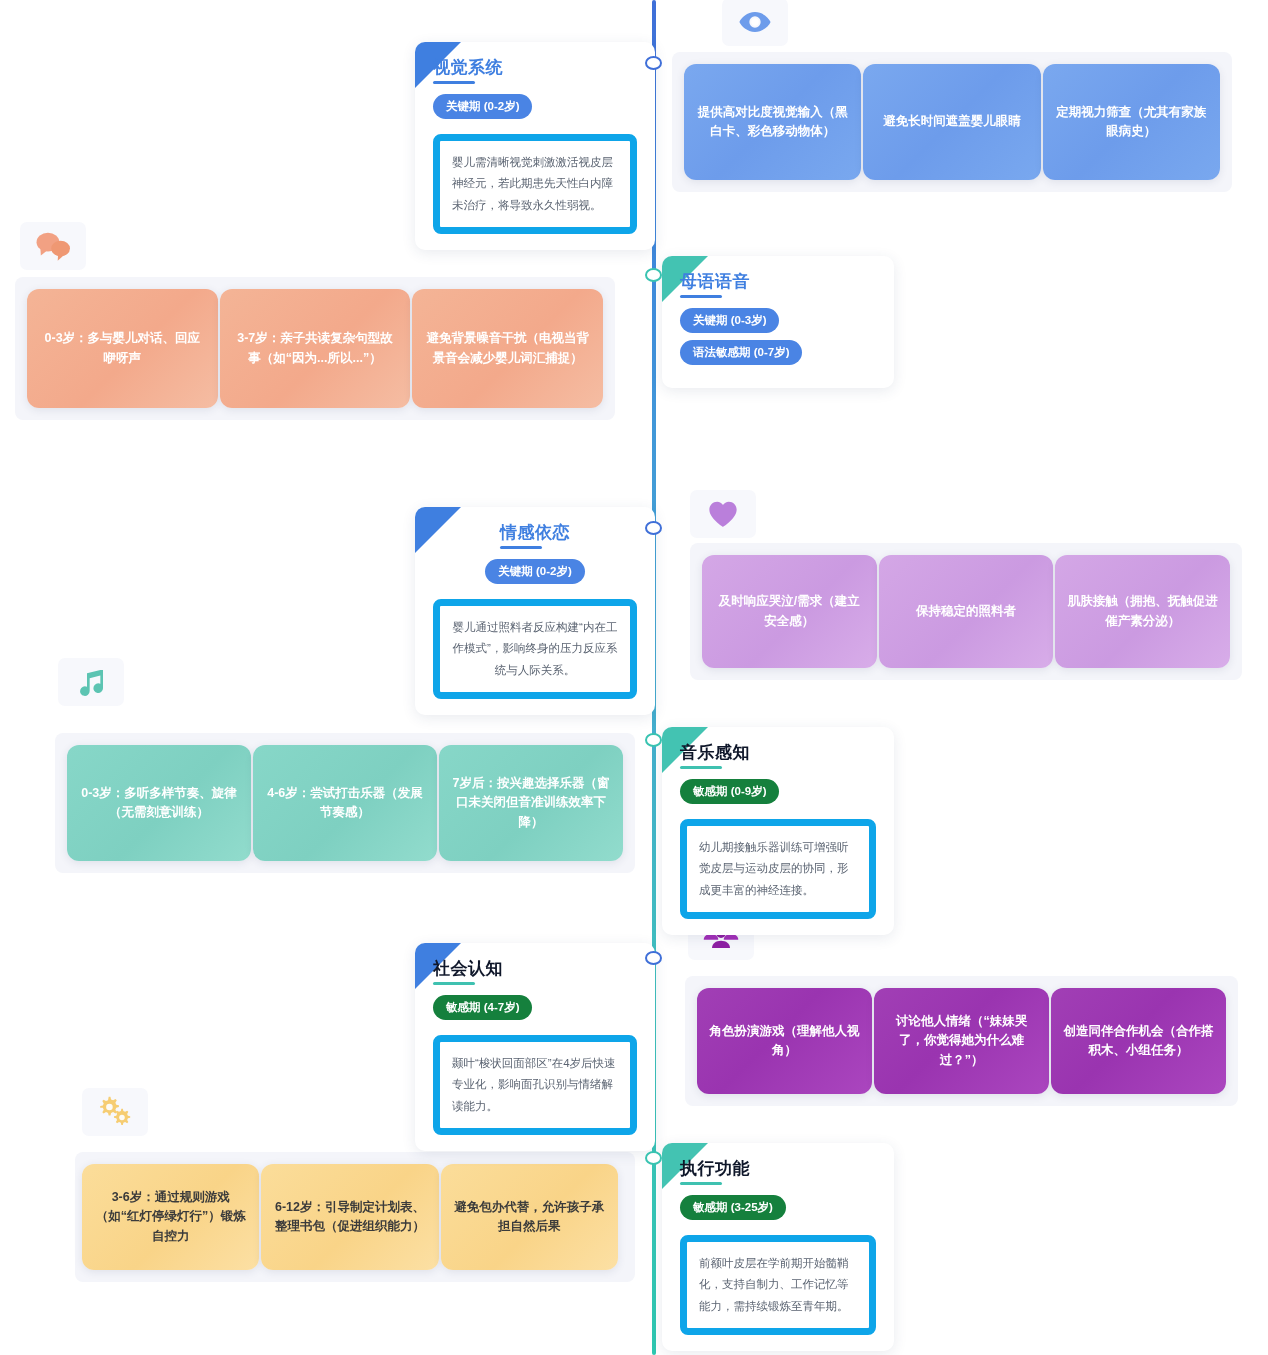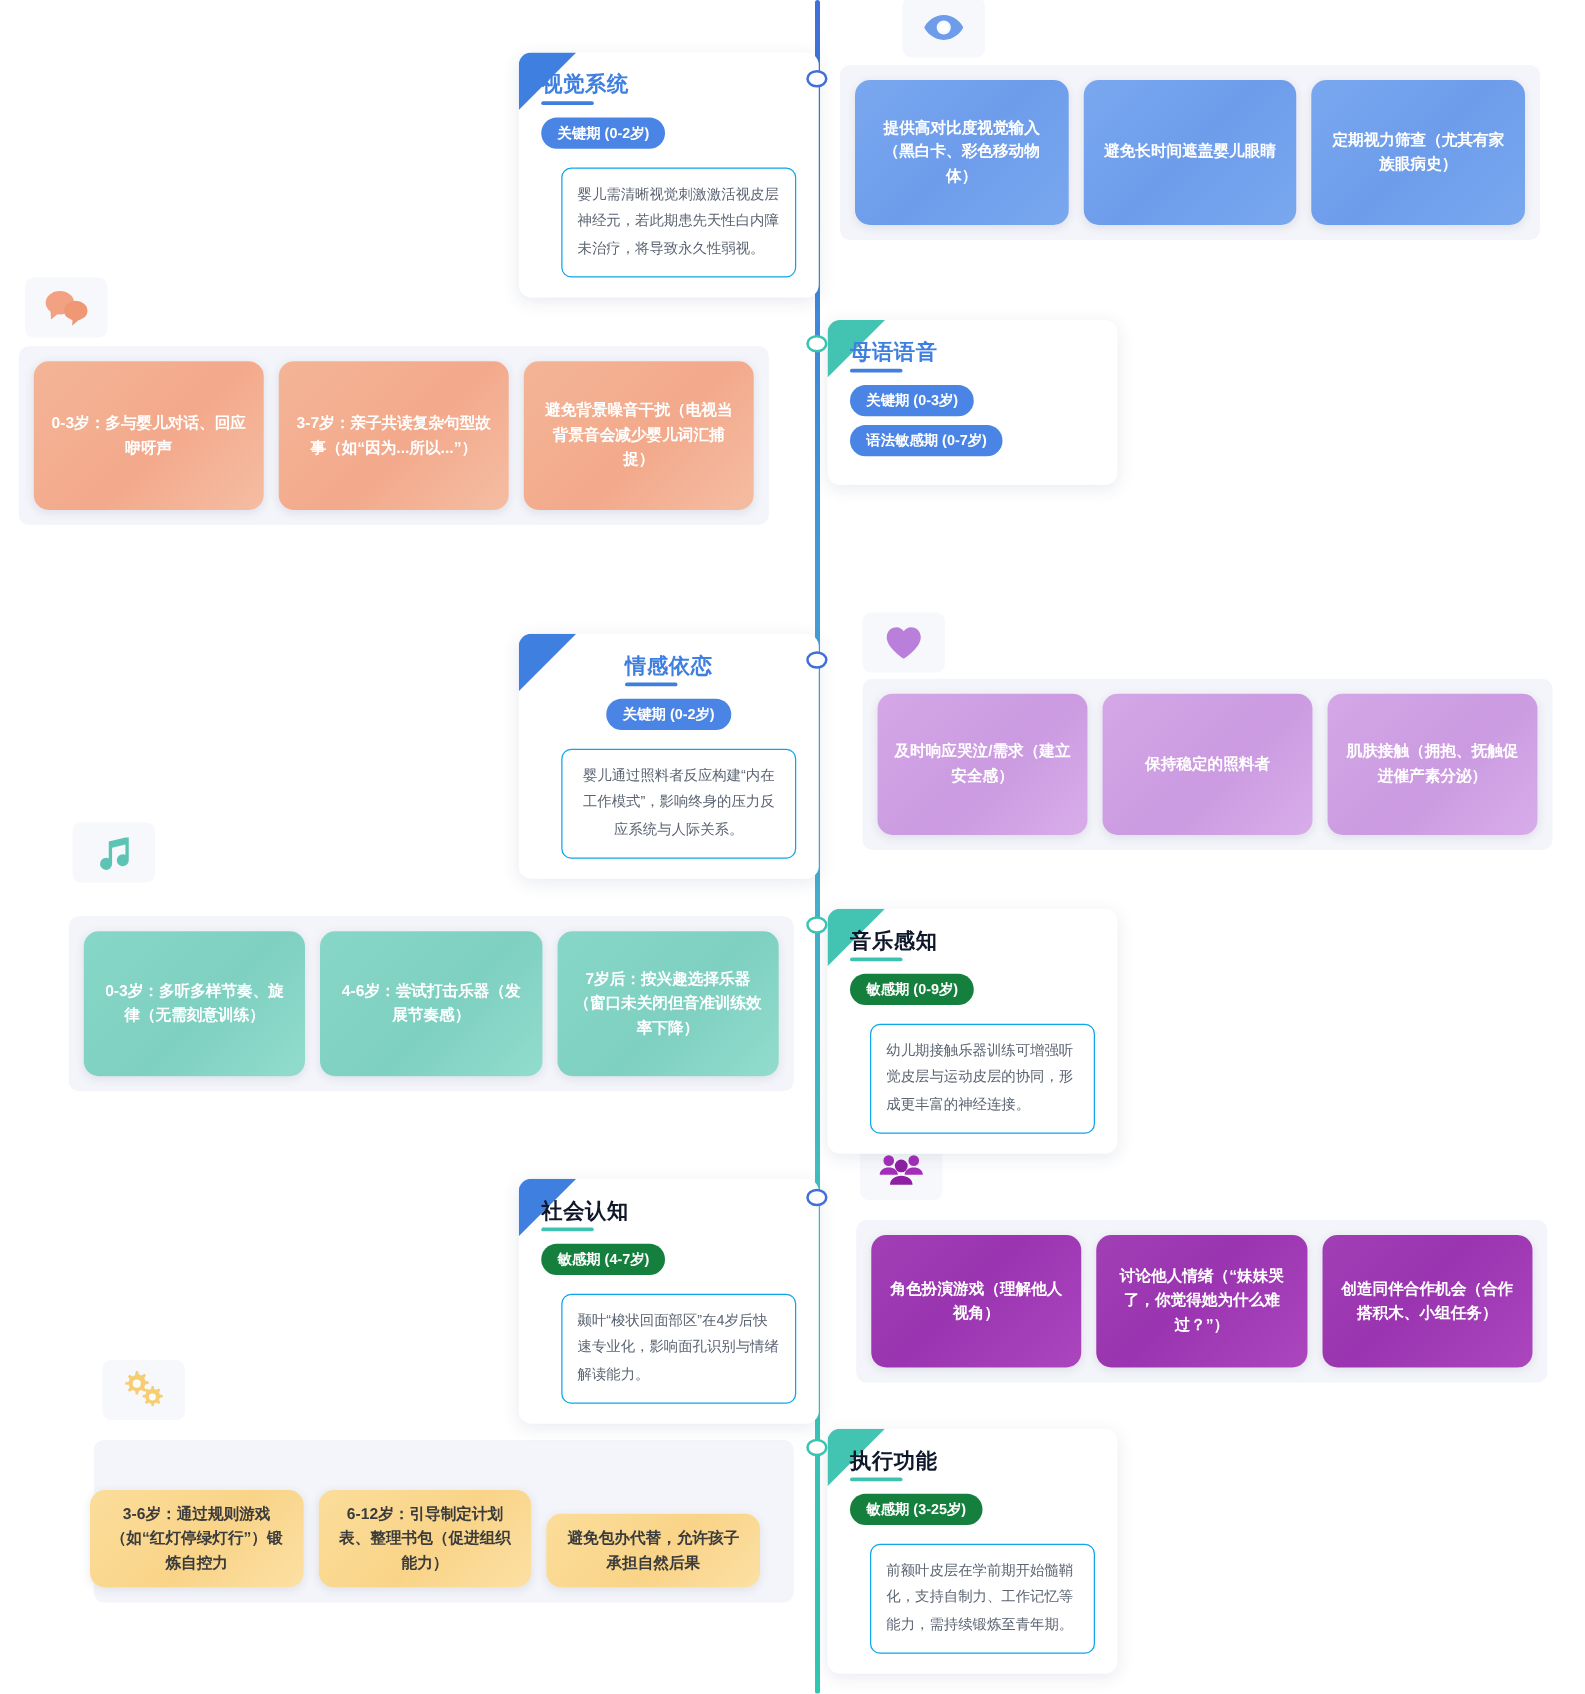--- a/index.html
+++ b/index.html
@@ -98,48 +98,47 @@
     font-weight: 700;
     padding: 5px 13px;
     border-radius: 13px;
     margin-bottom: 7px;
   }
   .badge.b-blue { background: #4a84e4; }
   .badge.b-teal { background: #15803d; }
 
   .desc {
     margin-top: 8px;
-    border: 1px solid #0ea5e9;
+    border: 7px solid #0ea5e9;
     border-radius: 8px;
     padding: 11px 12px;
     font-size: 11.5px;
     line-height: 1.85;
     color: #5b6472;
-    margin-left: 16px;
   }
 
   
   .icon-chip {
     position: absolute;
     width: 66px;
     height: 48px;
     background: #f7f8fc;
     border-radius: 7px;
     display: flex;
     align-items: center;
     justify-content: center;
     z-index: 4;
   }
   .icon-chip svg { display: block; }
 
   
   .tiles {
     position: absolute;
     display: flex;
-    gap: 12px;
+    gap: 2px;
     align-items: stretch;
     padding: 12px;
   }
   .tile {
     flex: 1;
     border-radius: 12px;
     display: flex;
     align-items: center;
     justify-content: center;
     text-align: center;
@@ -319,19 +318,19 @@
     <div class="card-corner"></div>
     <div class="card-body">
       <div class="card-title c-teal">执行功能</div>
       <div class="badges">
         <span class="badge b-teal">敏感期 (3-25岁)</span>
       </div>
       <div class="desc">前额叶皮层在学前期开始髓鞘化，支持自制力、工作记忆等能力，需持续锻炼至青年期。</div>
     </div>
   </div>
 
-  <div class="tiles" style="left:60px; top:1152px; width:560px; height:130px;align-items:flex-end;">
+  <div class="tiles" style="left:70px; top:1152px; width:560px; height:130px;">
     <div class="tile t-amber">3-6岁：通过规则游戏（如“红灯停绿灯行”）锻炼自控力</div>
     <div class="tile t-amber">6-12岁：引导制定计划表、整理书包（促进组织能力）</div>
     <div class="tile t-amber">避免包办代替，允许孩子承担自然后果</div>
   </div>
 
 </div>
 
 </body></html>

